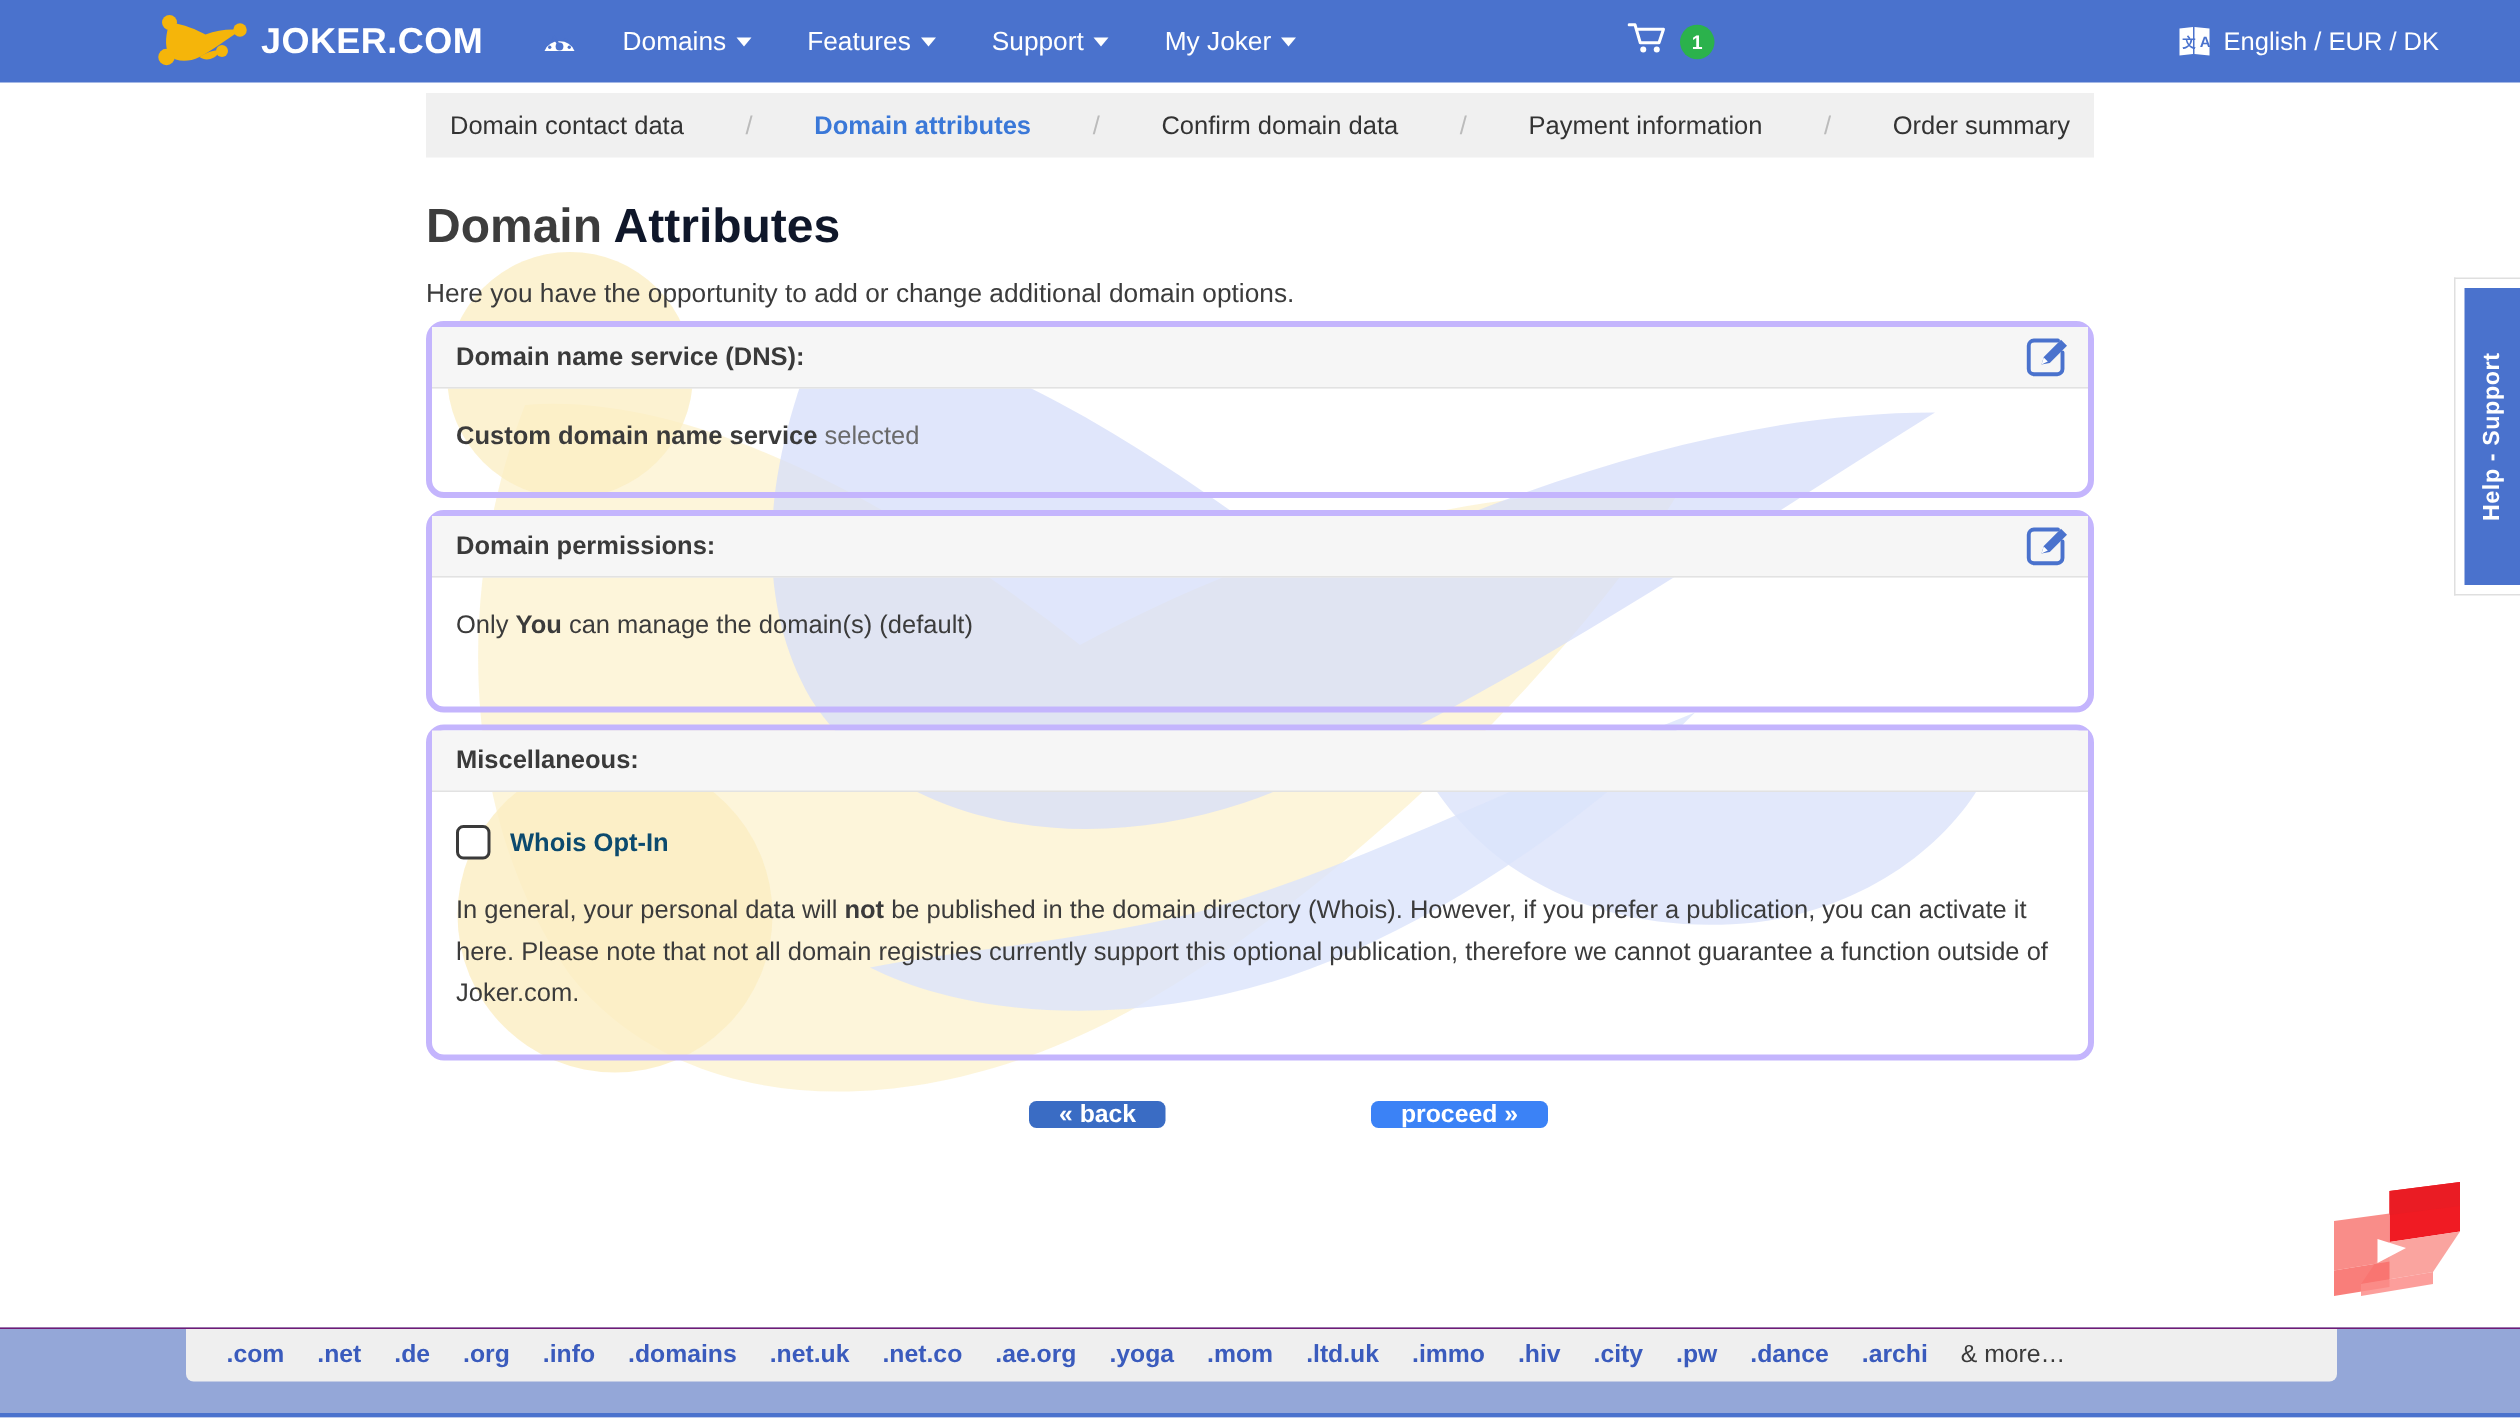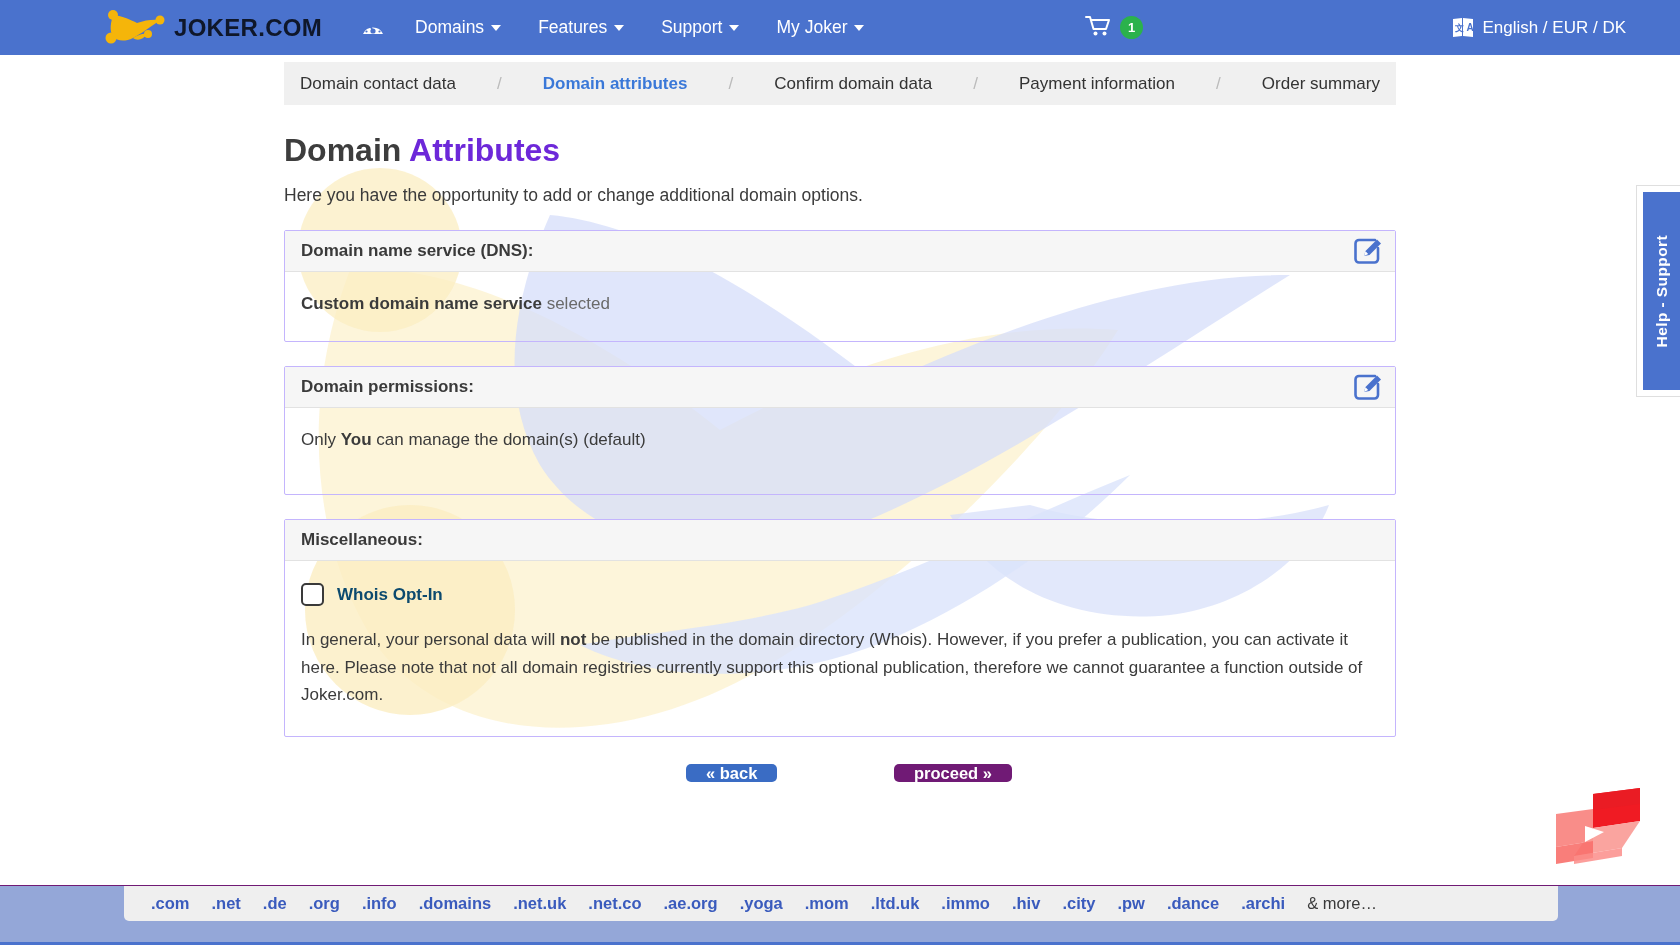--- a/index.html
+++ b/index.html
@@ -28,21 +28,21 @@
   }
   .logo-block {
     display: flex; align-items: center;
     margin-left: 103px;
   }
   .jester {
     width: 62px; height: 36px;
     position: relative; margin-right: 9px;
   }
   .brand-text {
-    color: #0f172a;
+    color: #ffffff;
     font-size: 24px;
     font-weight: bold;
     letter-spacing: 0.3px;
   }
   .gauge-icon {
     margin-left: 38px;
     width: 26px; height: 26px;
     display: flex; align-items: center; justify-content: center;
   }
   .nav-items { display: flex; align-items: center; margin-left: 29px; }
@@ -126,33 +126,33 @@
   .crumb.active { color: #3a78d8; font-weight: bold; }
   .crumb-sep { color: #bbbbbb; margin: 0 9px; }
 
   
   #page-title {
     margin: 27px 0 0 0;
     font-size: 32px;
     font-weight: bold;
     color: #3d3d3d;
   }
-  #page-title .t2 { color: #6d28d9; }
+  #page-title .t2 { color: #0f172a; }
   #page-sub {
     margin: 16px 0 0 0;
     font-size: 17.5px;
     color: #3b3b3b;
   }
 
   
   .panel {
-    margin-top: 24px;
-    border: 1px solid #c4b5fd;
+    margin-top: 8px;
+    border: 4px solid #c4b5fd;
     background: transparent;
-    border-radius: 2px;
+    border-radius: 12px;
   }
   .panel-head {
     background: #f6f6f6;
     border-bottom: 1px solid #e2e2e2;
     height: 41px;
     display: flex; align-items: center;
     padding: 0 16px;
     position: relative;
   }
   .panel-head .ptitle {
@@ -199,21 +199,21 @@
     border-radius: 5px;
     color: #ffffff;
     font-size: 16.5px;
     font-weight: bold;
     cursor: pointer;
     padding: 0 20px;
     height: 18px;
     font-family: "Liberation Sans", sans-serif;
   }
   #btn-back { left: 402px; background: #3a6cc4; }
-  #btn-proceed { left: 610px; background: #701a75; }
+  #btn-proceed { left: 630px; background: #3b82f6; }
 
   
   #red-mark {
     position: absolute; left: 1552px; top: 731px;
     width: 92px; height: 80px; z-index: 6;
   }
 
   
   #help-tab {
     position: absolute; right: 0; top: 185px;

